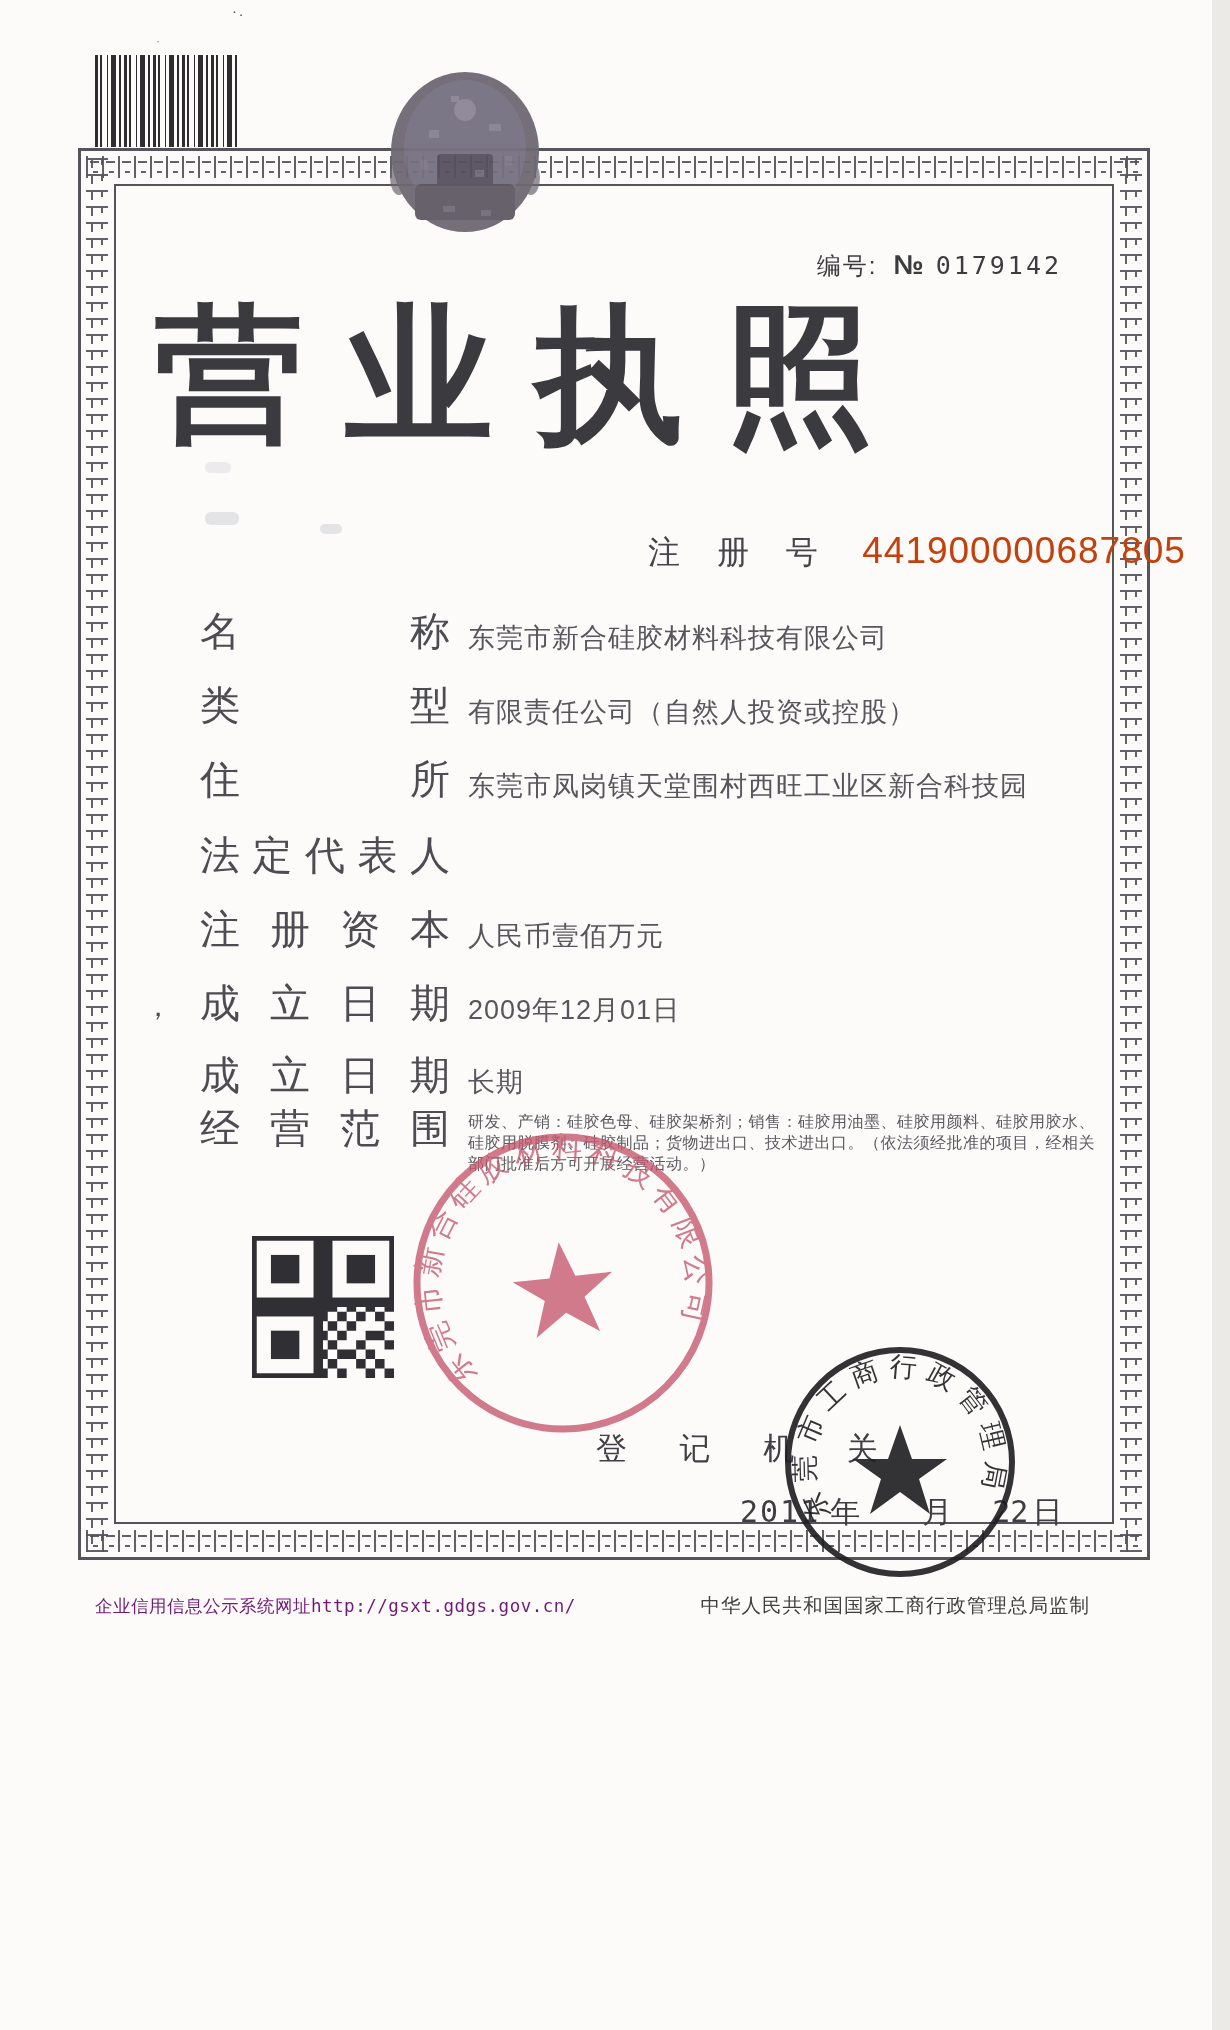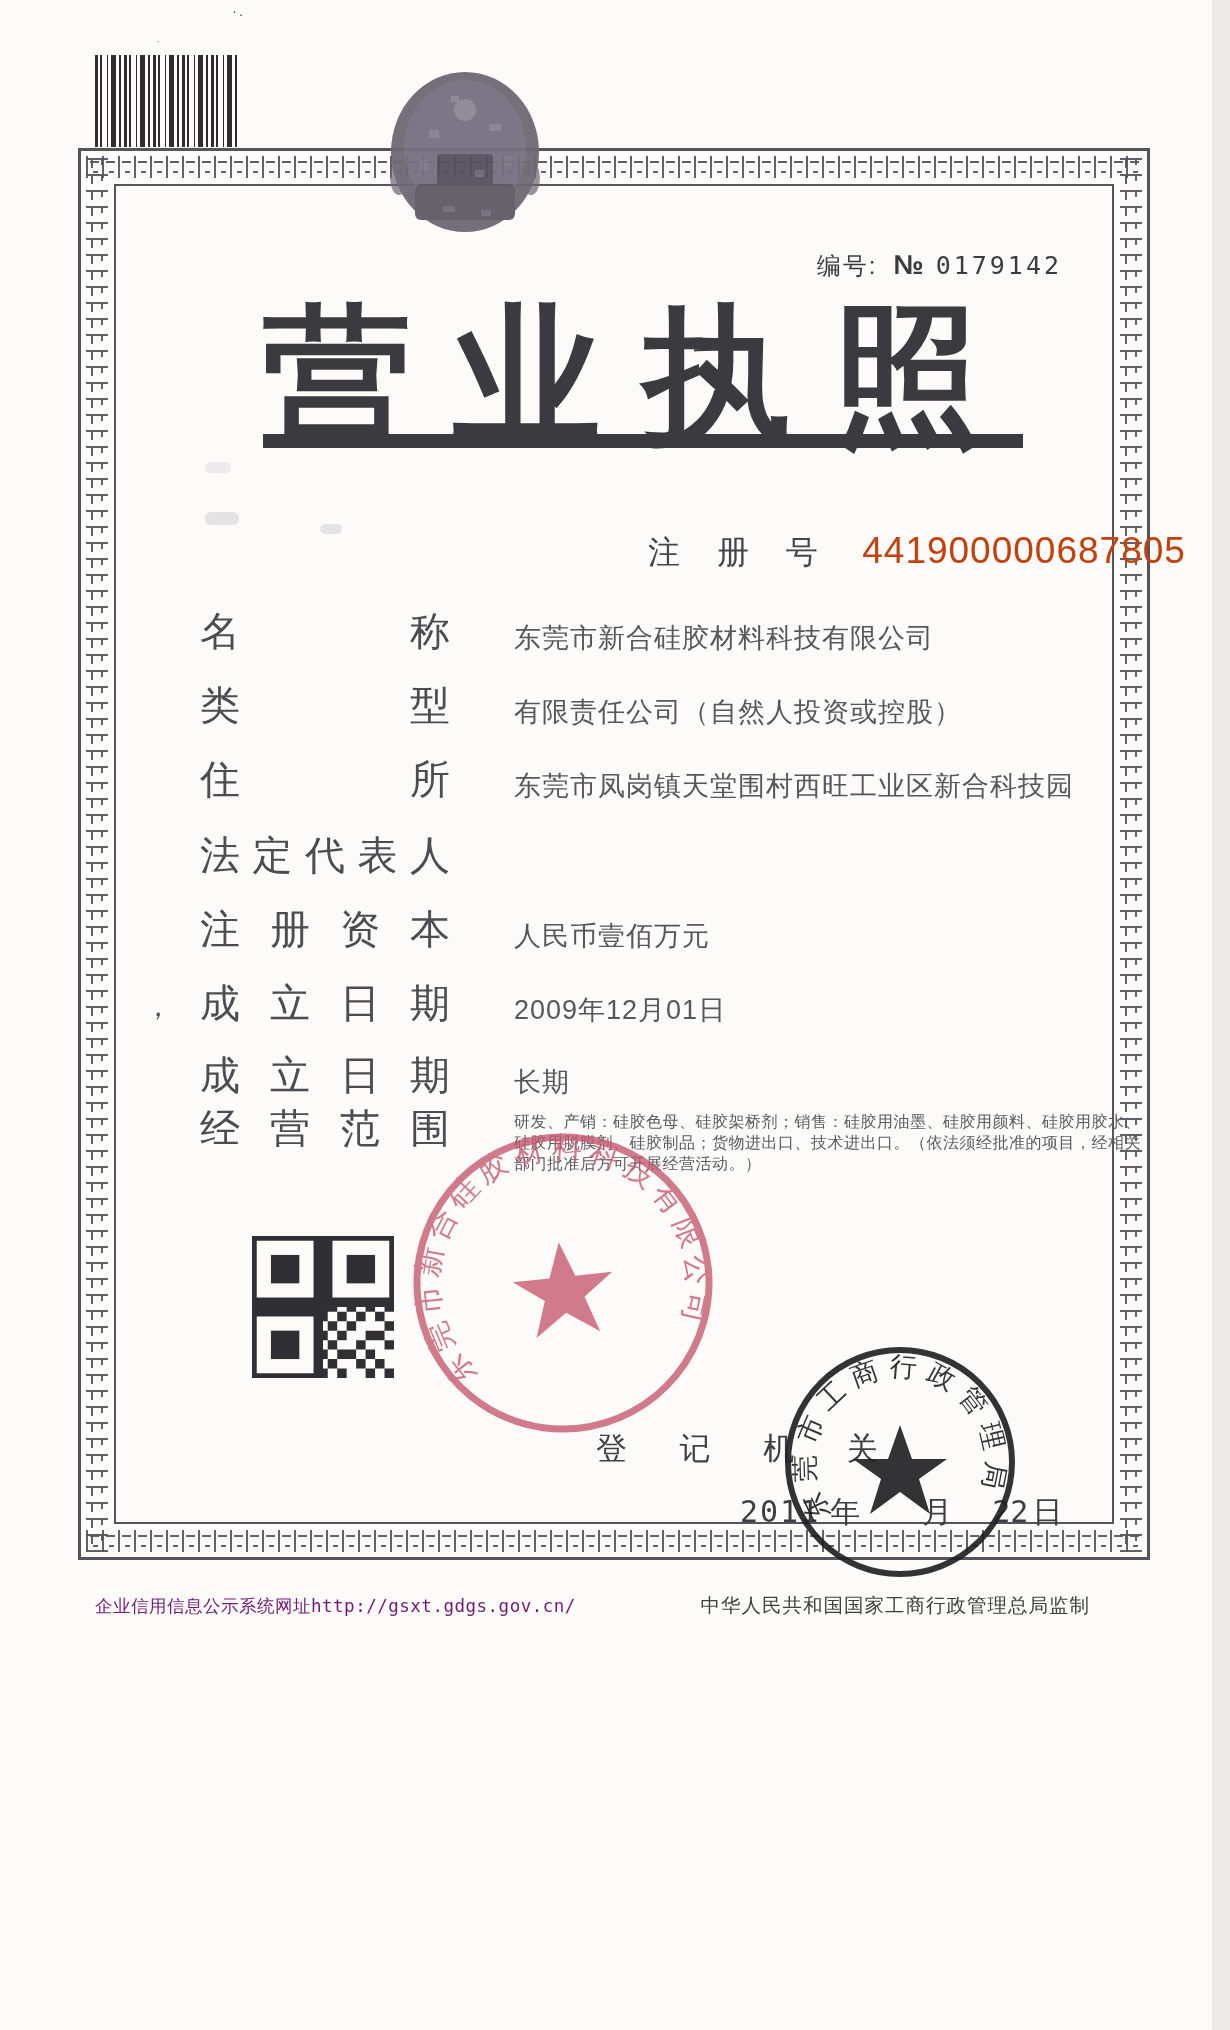--- a/index.html
+++ b/index.html
@@ -61,31 +61,31 @@
   
   .serial-line{
     position:absolute;top:250px;right:168px;
     font-size:24px;color:#3c3c40;letter-spacing:2px;white-space:nowrap;
   }
   .serial-line .no-symbol{font-weight:bold;font-size:27px;margin:0 10px 0 16px;}
   .serial-line .serial-number{font-family:"DejaVu Sans Mono","Liberation Mono",monospace;font-size:25px;letter-spacing:3px;text-align:right;}
 
   .doc-title{
     position:absolute;left:125px;top:288px;width:1006px;
-    text-align:center;font-weight:bold;
+    text-align:left;font-weight:bold;
     font-size:148px;line-height:1.2;letter-spacing:42px;padding-left:30px;box-sizing:border-box;
-    color:#3a3a3f;font-family:"Liberation Serif","DejaVu Serif",serif;text-decoration:underline;
+    color:#3a3a3f;font-family:"Liberation Serif","DejaVu Serif",serif;
   }
 
   .reg-line{position:absolute;left:648px;top:530px;white-space:nowrap;color:#45454b;}
   .reg-label{font-size:32px;letter-spacing:14px;}
   .reg-number{font-size:37px;letter-spacing:1px;margin-left:26px;color:#c2410c;}
 
   .fields{position:absolute;left:200px;top:600px;width:890px;}
-  .frow{position:absolute;left:0;width:890px;display:flex;gap:46px;}
+  .frow{position:absolute;left:0;width:890px;display:flex;}
   .flabel{
     width:250px;flex:0 0 250px;margin-right:18px;
     font-size:40px;color:#4c4c52;font-weight:500;
     text-align:justify;text-align-last:justify;line-height:1.15;
   }
   .fvalue{
     flex:1;padding-top:13px;font-size:27px;color:#56565c;letter-spacing:1px;line-height:1.3;
   }
   .fvalue-small{padding-top:6px;font-size:16px;line-height:1.32;letter-spacing:0.5px;color:#5a5a60;width:630px;flex:0 0 630px;}
 

